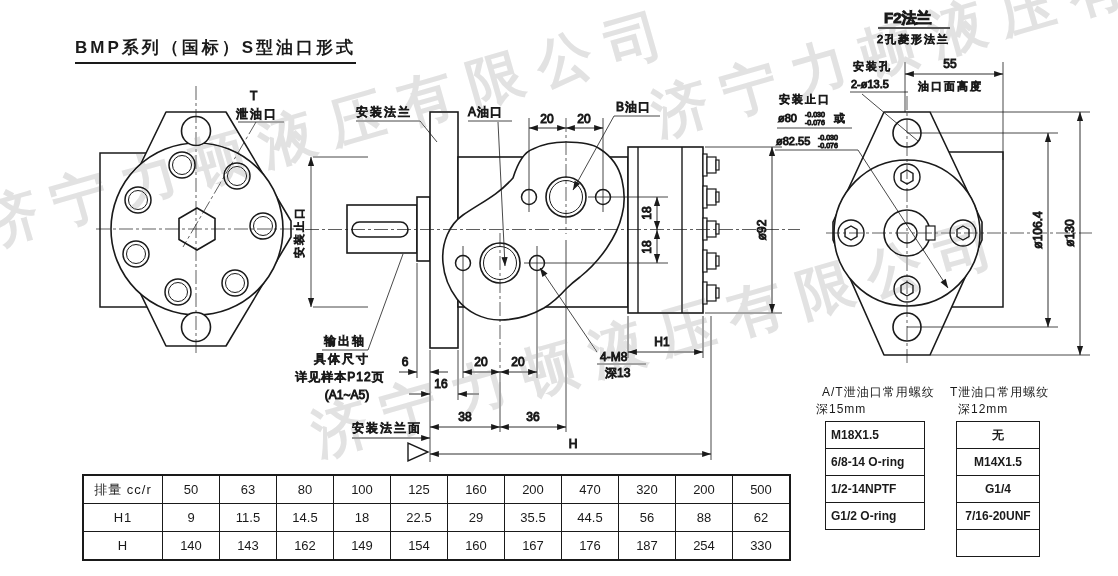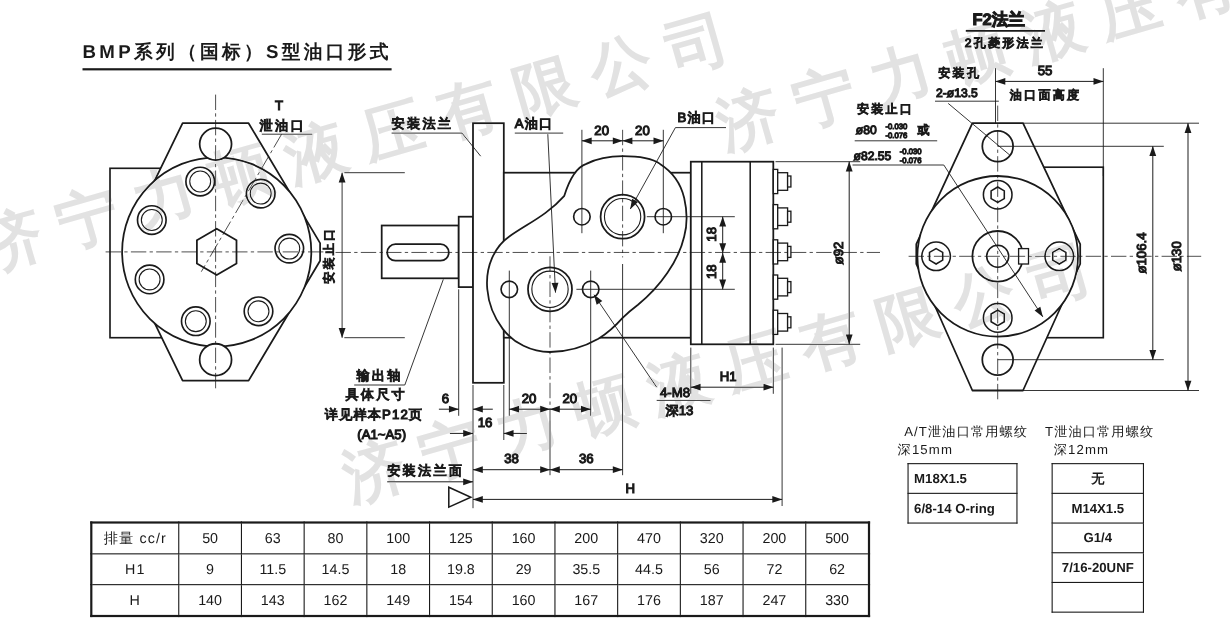--- a/index.html
+++ b/index.html
@@ -313,55 +313,61 @@
       <td class="val">320</td>
       <td class="val">200</td>
       <td class="val">500</td>
     </tr>
     <tr>
       <td class="rowhead">H1</td>
       <td class="val">9</td>
       <td class="val">11.5</td>
       <td class="val">14.5</td>
       <td class="val">18</td>
-      <td class="val">19.8</td>
+      <td class="val">22.5</td>
       <td class="val">29</td>
       <td class="val">35.5</td>
       <td class="val">44.5</td>
       <td class="val">56</td>
-      <td class="val">72</td>
+      <td class="val">88</td>
       <td class="val">62</td>
     </tr>
     <tr>
       <td class="rowhead">H</td>
       <td class="val">140</td>
       <td class="val">143</td>
       <td class="val">162</td>
       <td class="val">149</td>
       <td class="val">154</td>
       <td class="val">160</td>
       <td class="val">167</td>
       <td class="val">176</td>
       <td class="val">187</td>
-      <td class="val">247</td>
+      <td class="val">254</td>
       <td class="val">330</td>
     </tr>
   </tbody>
     </table>
 
   <div class="threadcap" style="left:822px;top:384px;">A/T泄油口常用螺纹</div>
   <div class="threadcap" style="left:816px;top:401px;">深15mm</div>
   <table class="threadtable lefty" style="left:825px;top:421px;">
     <tbody>
         <tr>
           <td>M18X1.5</td>
         </tr>
     <tr>
           <td>6/8-14 O-ring</td>
         </tr>
+    <tr>
+          <td>1/2-14NPTF</td>
+        </tr>
+    <tr>
+          <td>G1/2 O-ring</td>
+        </tr>
   </tbody>
     </table>
 
   <div class="threadcap" style="left:950px;top:384px;">T泄油口常用螺纹</div>
   <div class="threadcap" style="left:958px;top:401px;">深12mm</div>
   <table class="threadtable centy" style="left:956px;top:421px;">
     <tbody>
         <tr>
           <td>无</td>
         </tr>

